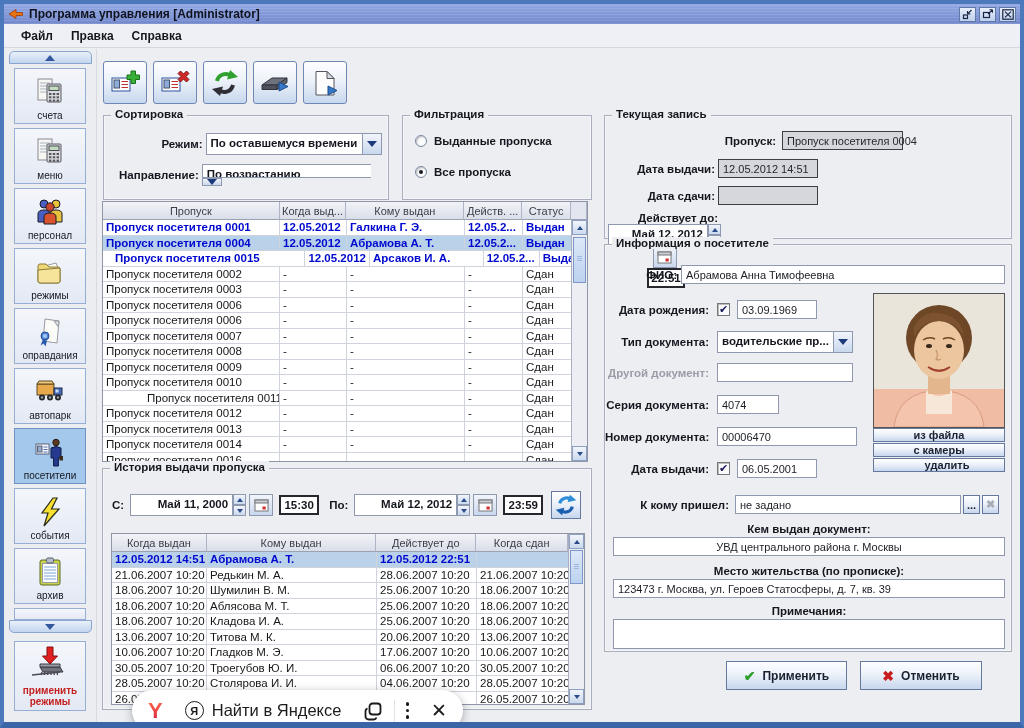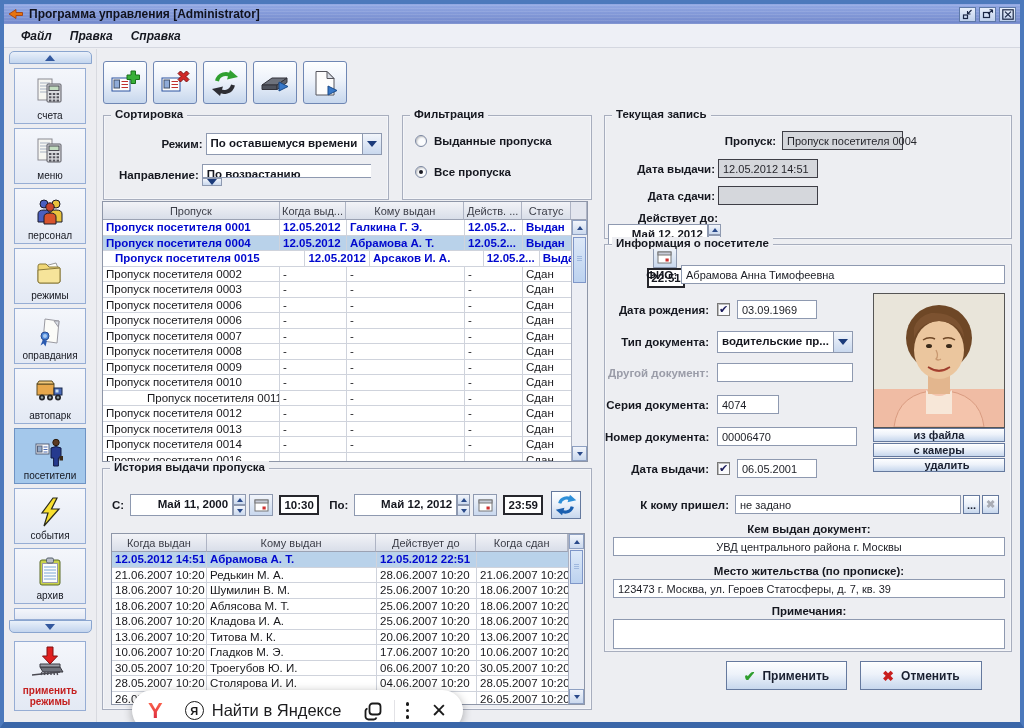--- a/index.html
+++ b/index.html
@@ -8,21 +8,21 @@
   
   .titlebar{position:absolute;left:0;top:0;right:0;height:20px;
     background:linear-gradient(180deg,#93A9E4,#7288CB);
     background-image:repeating-linear-gradient(0deg,rgba(255,255,255,.10) 0 1px,rgba(0,0,0,0) 1px 3px),linear-gradient(180deg,#93A9E4,#7288CB);
     display:flex;align-items:center;padding:0 4px;}
   .titlebar .title{font-size:12px;font-weight:bold;color:#10121E;margin-left:5px;white-space:nowrap;}
   .app-icon{display:inline-flex;width:16px;height:14px;}
   .winbtns{margin-left:auto;display:flex;gap:3px;}
   .wbtn{width:17px;height:15px;background:linear-gradient(180deg,#E8EFFA,#BECFEC);border:1px solid #5E79A8;display:flex;align-items:center;justify-content:center;}
   
-  .menubar{position:absolute;left:0;top:20px;right:0;height:24px;background:#EEF0F6;border-bottom:1px solid #D4D7E0;display:flex;align-items:center;padding-left:9px;gap:2px;font-style:italic;}
+  .menubar{position:absolute;left:0;top:20px;right:0;height:24px;background:#EEF0F6;border-bottom:1px solid #D4D7E0;display:flex;align-items:center;padding-left:9px;gap:2px;}
   .menu-item{font-size:12px;font-weight:bold;color:#15171F;padding:3px 8px;cursor:default;}
   
   .sidebar{position:absolute;left:0;top:45px;width:93px;bottom:0;background:#ECEDF1;border-right:1px solid #D8DAE0;}
   .sb-scroll{width:83px;height:13px;margin:2px auto 4px auto;background:linear-gradient(180deg,#E9F0FA,#C3D5EE);border:1px solid #8AA5CF;border-radius:5px 5px 0 0;display:flex;align-items:center;justify-content:center;}
   .sb-scroll.down{border-radius:0 0 5px 5px;margin-top:0;margin-bottom:8px;}
   .tri-up{width:0;height:0;border-left:5px solid transparent;border-right:5px solid transparent;border-bottom:6px solid #33589E;}
   .tri-down{width:0;height:0;border-left:5px solid transparent;border-right:5px solid transparent;border-top:6px solid #33589E;}
   .sb-btn{width:72px;height:56px;margin:0 auto 4px auto;background:linear-gradient(180deg,#F4F6FB,#E3E9F4);border:1px solid #96ADD4;display:flex;flex-direction:column;align-items:center;justify-content:flex-end;padding-bottom:2px;}
   .sb-btn.sel{background:#A4C8EB;border-color:#6E93C4;}
   .sb-btn .sb-icon{height:36px;display:flex;align-items:center;justify-content:center;}
@@ -552,21 +552,21 @@
             </span>
           </span>
       </div>
       <span class="cal-btn">
           <svg width="15" height="14" viewBox="0 0 15 14">
             <rect x="1" y="2" width="13" height="11" fill="#FFF" stroke="#777"></rect>
             <rect x="1" y="2" width="13" height="3" fill="#C8CCD8" stroke="#777"></rect>
             <rect x="8.5" y="8.5" width="3.2" height="3" fill="#D03030"></rect>
           </svg>
         </span>
-      <span class="timef" style="width:40px;margin-left:6px;">10:30</span>
+      <span class="timef" style="width:40px;margin-left:6px;">15:30</span>
       <span class="flabel" style="margin-left:10px;">По:</span>
       <div class="dspin" style="margin-left:6px;">
         <span class="ds-field" style="width:103px;">Май 12, 2012</span>
         <span class="ds-spin">
             <span class="ds-b">
               <span class="tri-u"></span>
             </span>
             <span class="ds-b">
               <span class="tri-d"></span>
             </span>

